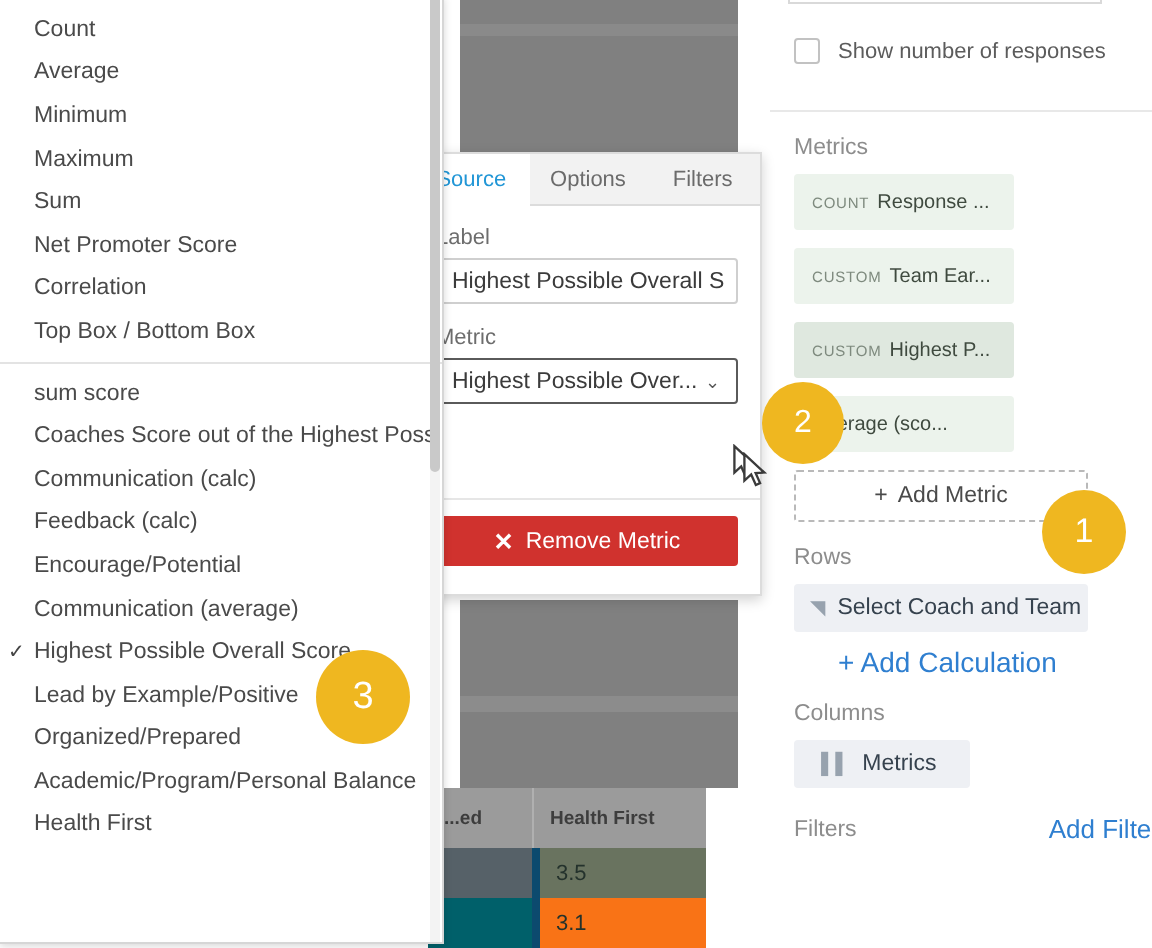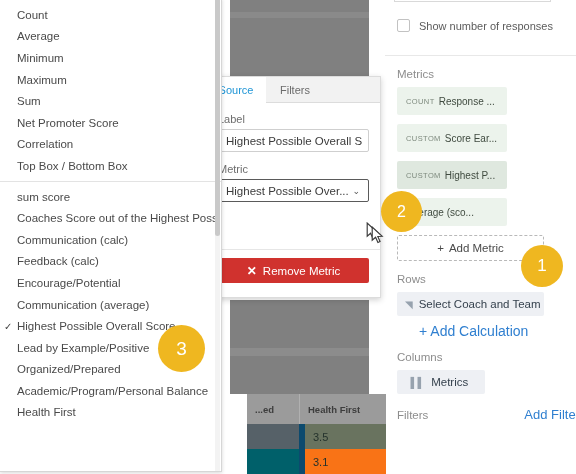--- a/index.html
+++ b/index.html
@@ -35,21 +35,21 @@
     left: 230px; top: 300px; width: 139px; height: 94px;
   }
   #grey-mid-band {
     left: 230px; top: 348px; width: 139px; height: 8px;
     background: #8c8c8c;
   }
 
   
   #report-table {
     position: absolute;
-    left: 247px;
+    left: 214px;
     top: 394px;
     width: 139px;
     height: 81px;
   }
   .tbl-head {
     display: flex;
     height: 30px;
     background: #9b9b9b;
   }
   .tbl-head .th {
@@ -69,21 +69,21 @@
   }
   .tbl-row .td {
     font-size: 11px;
     color: #24322c;
     display: flex;
     align-items: center;
     padding-left: 8px;
     box-sizing: border-box;
   }
   .td.td-a { width: 52px; }
-  .td.td-b { width: 87px; border-left: 6px solid #0c4a6e; }
+  .td.td-b { width: 87px; border-left: 4px solid #0c4a6e; }
   .row1 .td-a { background: #566168; }
   .row1 .td-b { background: #69735f; }
   .row2 .td-a { background: #00606a; }
   .row2 .td-b { background: #f97316; }
 
   
   #metric-menu {
     position: absolute;
     left: 0;
     top: -2px;
@@ -442,21 +442,21 @@
     </div>
 
     <div class="sec-title">Metrics</div>
 
     <div class="metric-pill">
       <span class="pill-kind">count</span>
       <span class="pill-name">Response ...</span>
     </div>
     <div class="metric-pill">
       <span class="pill-kind">custom</span>
-      <span class="pill-name">Score Ear...</span>
+      <span class="pill-name">Team Ear...</span>
     </div>
     <div class="metric-pill highlighted">
       <span class="pill-kind">custom</span>
       <span class="pill-name">Highest P...</span>
     </div>
     <div class="metric-pill">
       <span class="pill-kind"></span>
       <span class="pill-name">...erage (sco...</span>
     </div>
 
@@ -480,20 +480,21 @@
 
     <div class="filters-row">
       <span class="lbl">Filters</span>
       <span class="link">Add Filter</span>
     </div>
   </div>
 
   <div id="metric-popover">
     <div id="tabbar">
       <div class="tab active">Source</div>
+      <div class="tab inactive">Options</div>
       <div class="tab inactive">Filters</div>
     </div>
     <div class="pop-body">
       <div class="field-label">Label</div>
       <div class="text-input">Highest Possible Overall S</div>
       <div class="spacer-10"></div>
       <div class="field-label">Metric</div>
       <div class="select-input">
         <span>Highest Possible Over...</span>
         <span class="select-caret">⌄</span>

